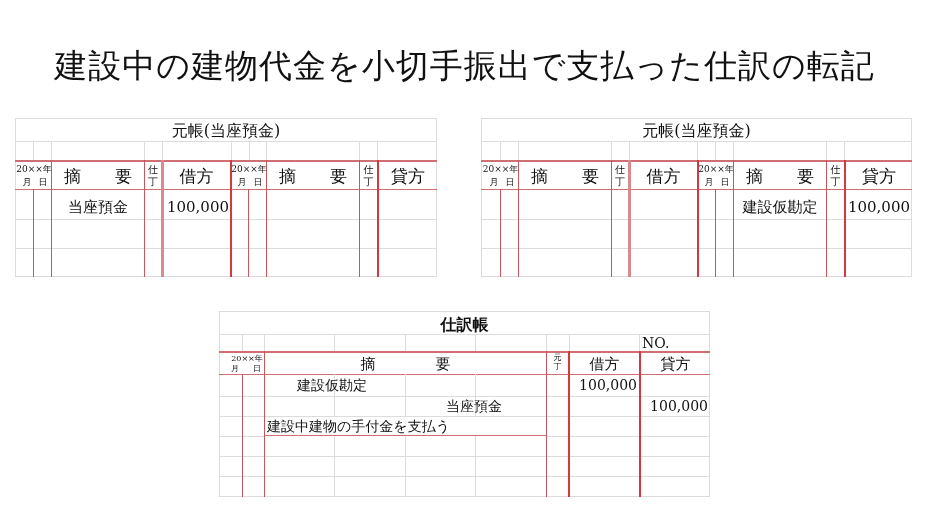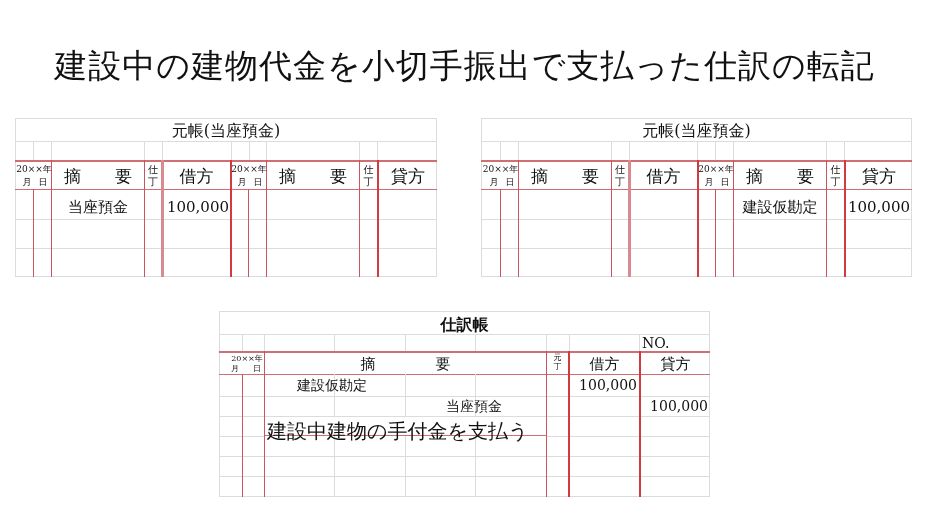--- a/index.html
+++ b/index.html
@@ -166,14 +166,14 @@
   <div class="cell" style="left:265px;top:355px;width:281px;font-size:15px;">摘　　　　要</div>
   <div class="cell" style="left:547px;top:353px;width:21px;font-size:8px;line-height:9px;">元</div>
   <div class="cell" style="left:547px;top:362px;width:21px;font-size:8px;line-height:9px;">丁</div>
   <div class="cell" style="left:570px;top:355px;width:69px;font-size:15px;">借方</div>
   <div class="cell" style="left:641px;top:355px;width:69px;font-size:15px;">貸方</div>
 
   <div class="cell left" style="left:297px;top:377px;font-size:14px;">建設仮勘定</div>
   <div class="cell right" style="left:570px;top:377px;width:67px;font-size:14px;">100,000</div>
   <div class="cell left" style="left:446px;top:398px;font-size:14px;">当座預金</div>
   <div class="cell right" style="left:641px;top:398px;width:67px;font-size:14px;">100,000</div>
-  <div class="cell left" style="left:267px;top:418px;font-size:20px;">建設中建物の手付金を支払う</div>
+  <div class="cell left" style="left:267px;top:418px;font-size:14px;">建設中建物の手付金を支払う</div>
 </div>
 
 </body></html>

